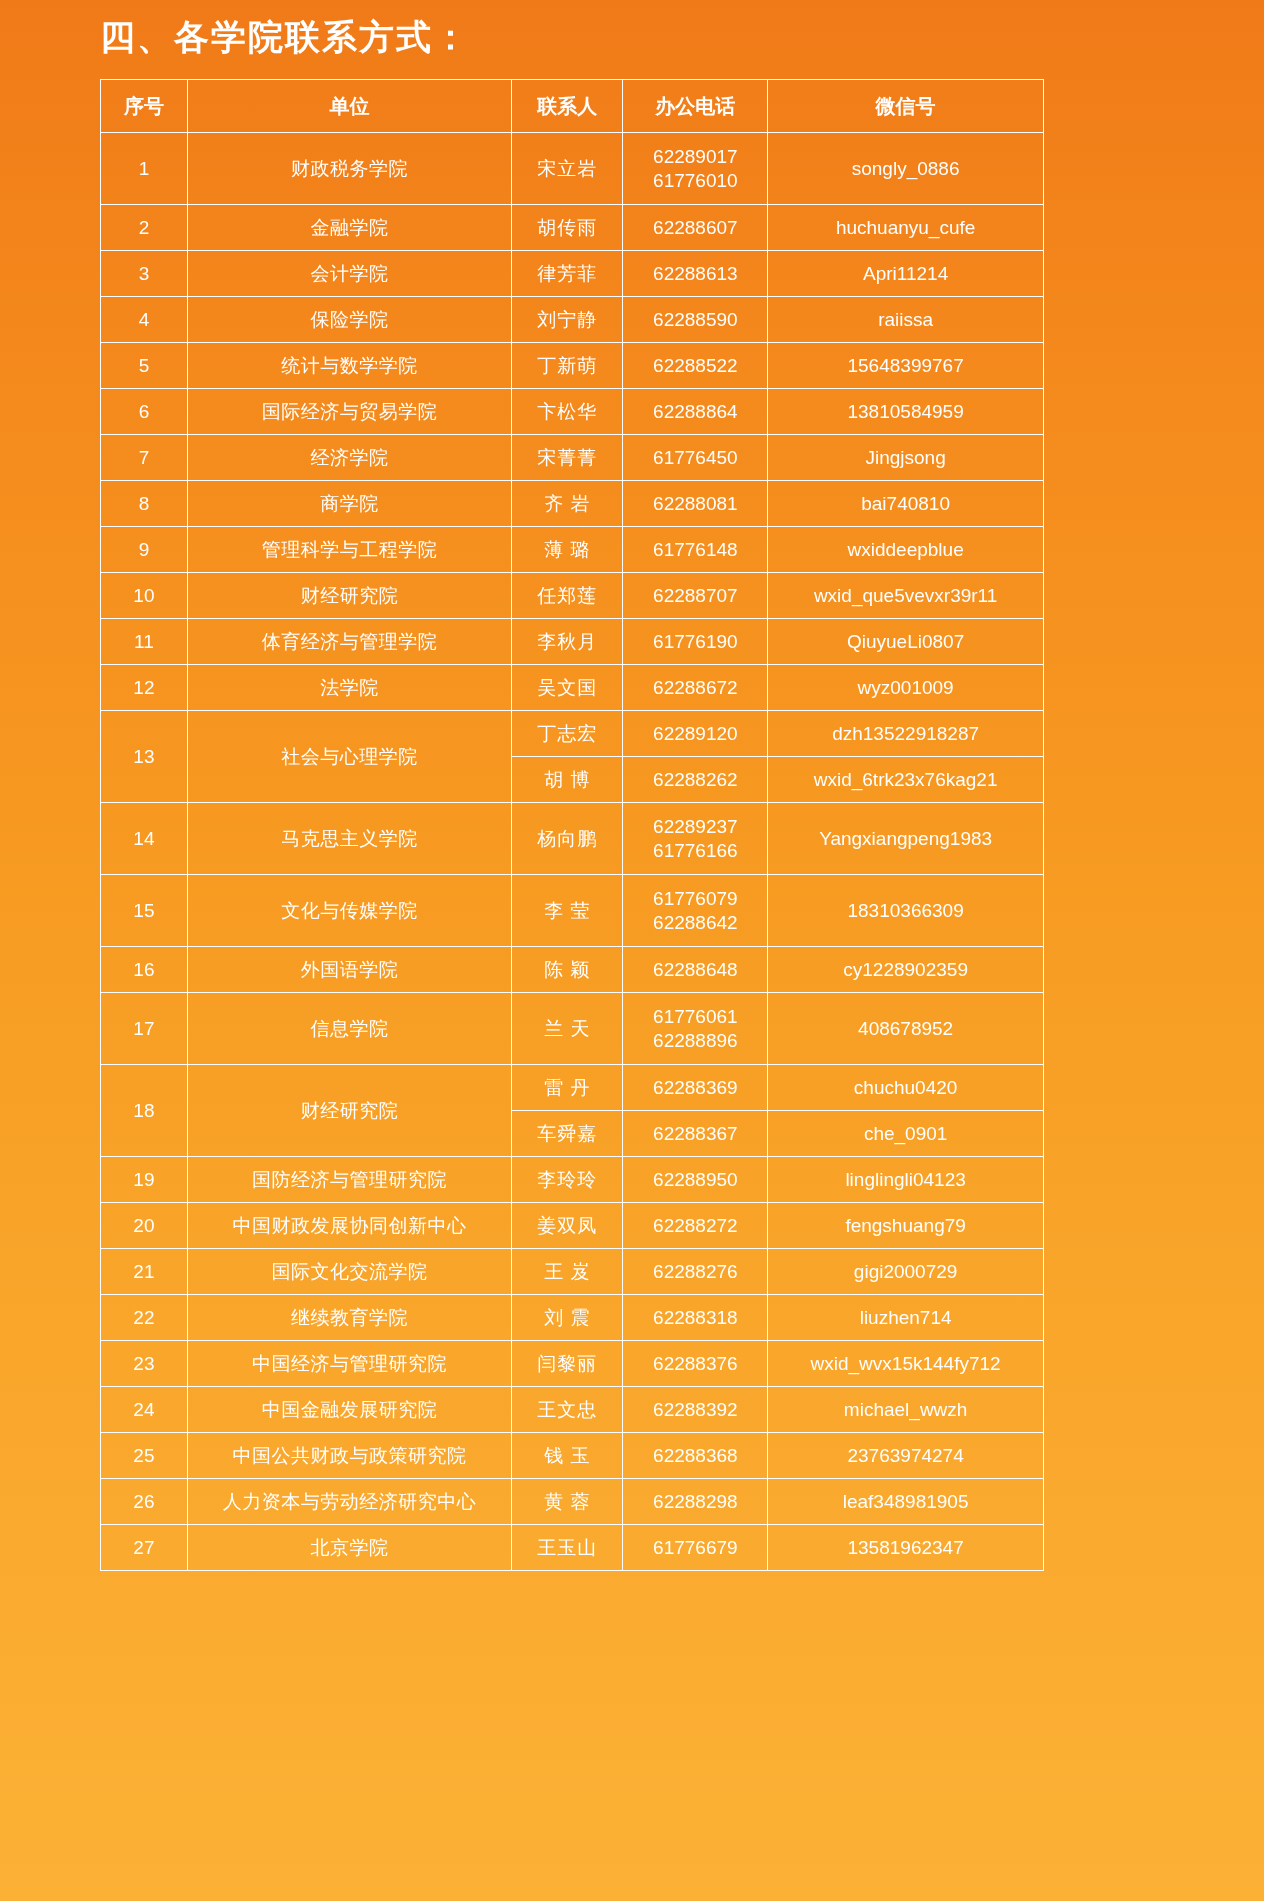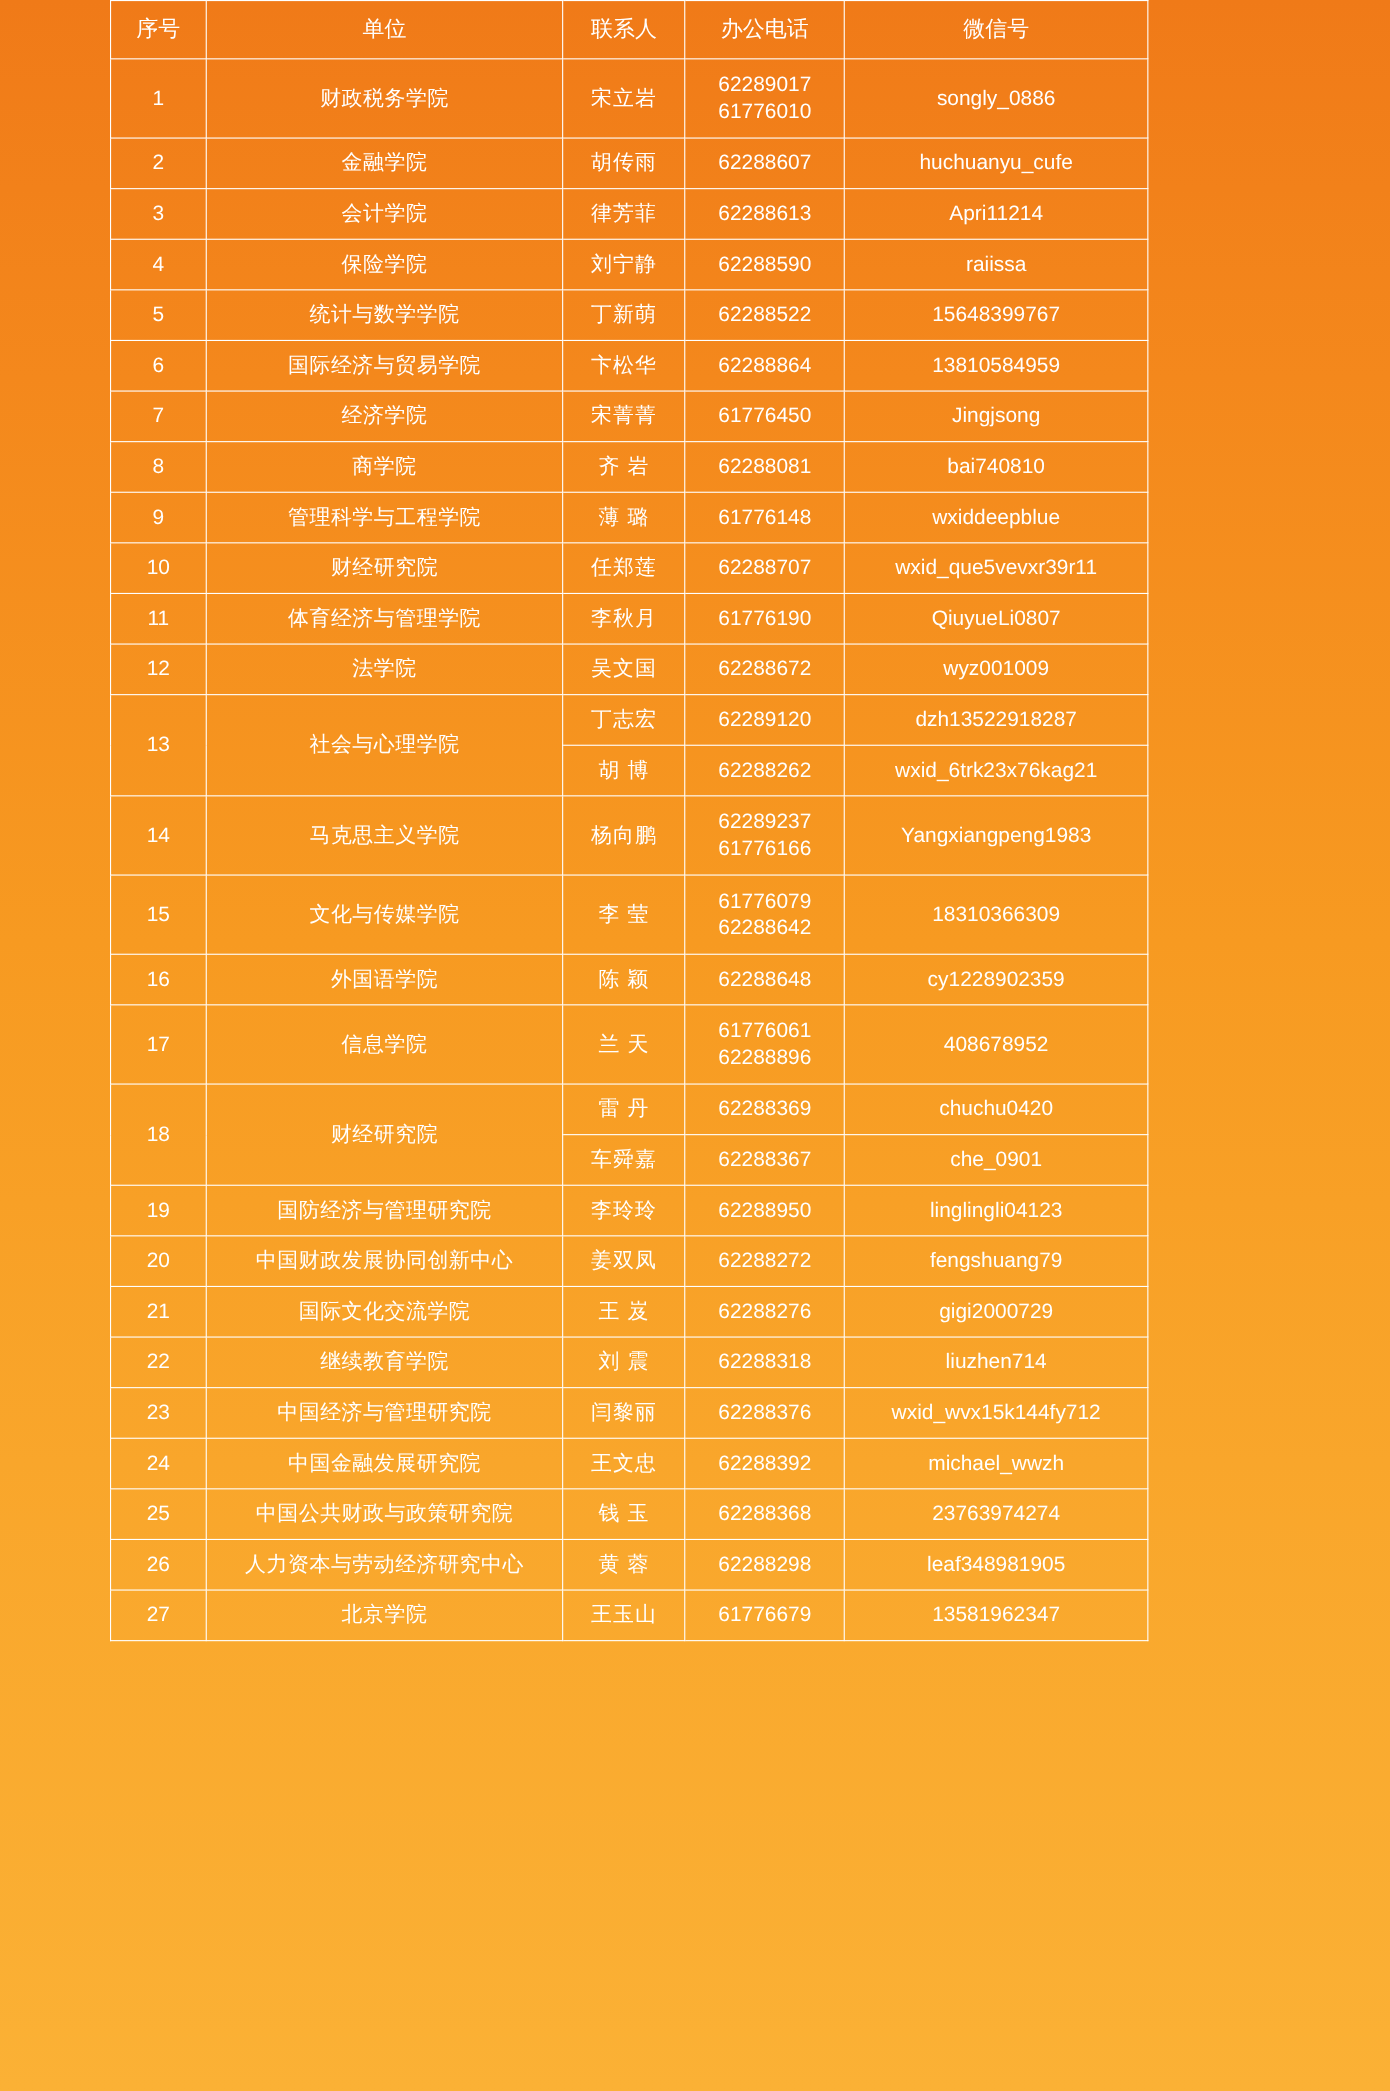--- a/index.html
+++ b/index.html
@@ -41,39 +41,41 @@
     font-weight: normal;
     text-align: center;
     vertical-align: middle;
     padding: 6px 2px;
     font-size: 19px;
     line-height: 1.25;
   }
   table.contact-table th {
     font-size: 20px;
     height: 40px;
+    font-weight: bold;
   }
   .col-idx { width: 75px; }
   .col-unit { width: 280px; }
   .col-person { width: 96px; }
   .col-phone { width: 125px; }
   .col-wechat { width: 238px; }
 
   td.idx { font-size: 19px; }
   td.unit { font-size: 20px; letter-spacing: 0.5px; }
   td.person { font-size: 20px; letter-spacing: 1px; }
   td.phone { font-size: 19px; white-space: pre-line; }
   td.wechat { font-size: 20px; }
   tr.row { height: 46px; }
   tr.row.tall { height: 72px; }
 </style>
 </head>
 <body>
 
 <div class="page">
+  <h1 class="section-title">四、各学院联系方式：</h1>
 
   <table class="contact-table">
     <colgroup>
       <col class="col-idx">
         <col class="col-unit">
         <col class="col-person">
         <col class="col-phone">
         <col class="col-wechat">
     </colgroup>
     <thead>

